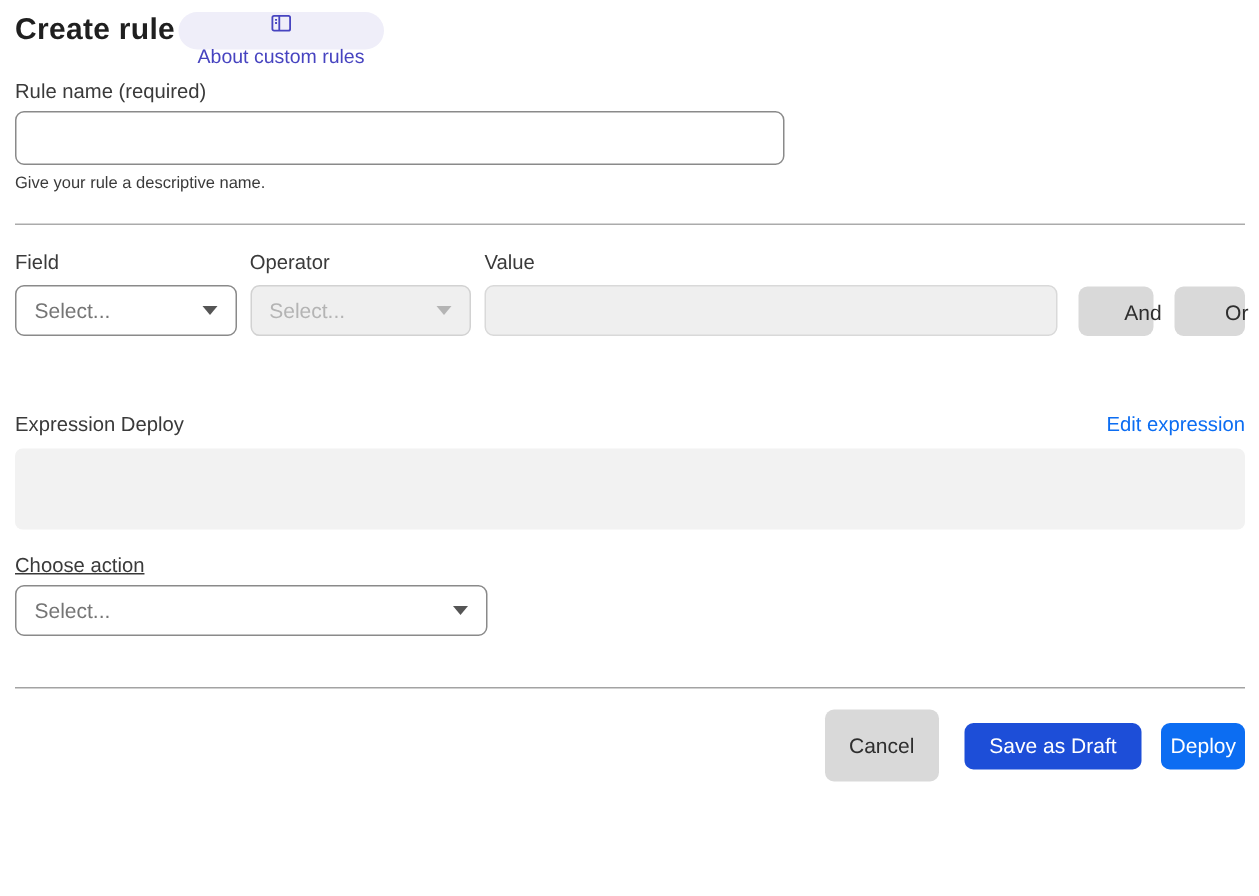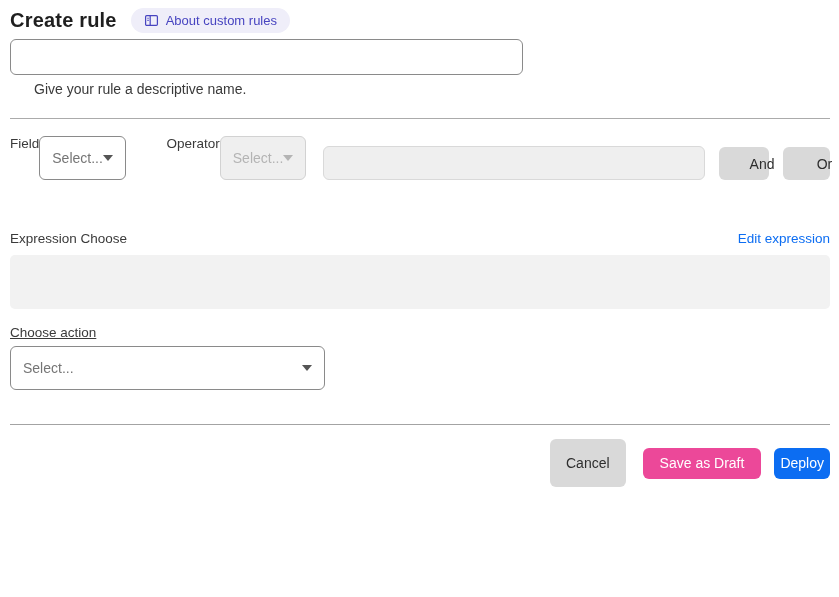--- a/index.html
+++ b/index.html
@@ -6,58 +6,58 @@
   html, body { background: #ffffff; }
   body {
     width: 839px; height: 597px;
     font-family: "Liberation Sans", sans-serif;
     color: #2e2e2e;
     overflow: hidden;
   }
   .page { padding: 8px 9px 0 10px; width: 839px; }
 
   
-  .header-row { display: flex; align-items: center; gap: 14px; }
+  .header-row { display: flex; align-items: center; gap: 2px; }
   .page-title { font-size: 20px; font-weight: 700; color: #1f1f1f; letter-spacing: .2px; }
   .badge {
     display: inline-flex; align-items: center; gap: 7px;
     background: #efeef9; color: #4744c0;
     border-radius: 13px; height: 25px; padding: 0 13px;
-    font-size: 13px; cursor: pointer;
+    font-size: 13px; cursor: pointer; flex-direction: column;
   }
   .badge svg { display: block; }
 
   
   .ctl-label { font-size: 13.5px; color: #3a3a3a; }
-  .helper { font-size: 14px; color: #3a3a3a; margin-top: 6px; margin-left: 24px; }
+  .helper { font-size: 11px; color: #3a3a3a; margin-top: 6px; }
 
   
   .rule-name-label { margin-top: 20px; }
   .text-input {
     margin-top: 6px; width: 513px; height: 36px;
     border: 1px solid #8a8a8a; border-radius: 6px;
     font-size: 14px; padding: 0 10px; color: #2e2e2e; outline: none;
     font-family: "Liberation Sans", sans-serif;
   }
 
   .divider { height: 1px; background: #ababab; margin-top: 21px; }
   .divider.bottom { margin-top: 34px; background: #a3a3a3; }
 
   .section-heading { margin-top: 20px; font-size: 15px; font-weight: 700; color: #1f1f1f; }
 
   
   .cond-row { display: flex; align-items: flex-end; margin-top: 17px; }
-  .col { display: flex; }
+  .col { display: flex; flex-direction: column; }
   .col .ctl-label { margin-bottom: 8px; }
   .col-field { width: 149px; margin-right: 9px; }
   .col-operator { width: 149px; margin-right: 9px; }
   .col-value { width: 382px; }
 
   .select {
-    height: 44px; border: 1px solid #8a8a8a; border-radius: 6px;
+    height: 34px; border: 1px solid #8a8a8a; border-radius: 6px;
     background: #fff; display: flex; align-items: center;
     padding: 0 12px; font-size: 14px; color: #757575; cursor: pointer; justify-content: flex-end;
   }
   .select .select-text { flex: 1; }
   .caret {
     width: 0; height: 0;
     border-left: 5px solid transparent; border-right: 5px solid transparent;
     border-top: 6px solid #555;
   }
   .select.disabled { background: #efefef; border-color: #d2d2d2; color: #b4b4b4; cursor: default; }
@@ -113,20 +113,21 @@
           <line x1="6.6" y1="2.7" x2="6.6" y2="13.3"></line>
           <line x1="3.6" y1="5.6" x2="5" y2="5.6"></line>
           <line x1="3.6" y1="7.8" x2="5" y2="7.8"></line>
         </svg>
       </span>
       <span>About custom rules</span>
     </div>
   </div>
 
   
+  <div class="ctl-label rule-name-label">Rule name (required)</div>
   <input class="text-input" type="text" value="" style="">
   <div class="helper">Give your rule a descriptive name.</div>
 
   <div class="divider"></div>
 
   
 
   <div class="cond-row">
     <div class="col col-field">
       <div class="ctl-label">Field</div>
@@ -136,42 +137,43 @@
       </div>
     </div>
     <div class="col col-operator">
       <div class="ctl-label">Operator</div>
       <div class="select disabled">
         <span class="select-text">Select...</span>
         <span class="caret"></span>
       </div>
     </div>
     <div class="col col-value">
+      <div class="ctl-label">Value</div>
       <input class="value-input" type="text" disabled="" value="" style="">
     </div>
     <button class="btn btn-gray btn-and">And</button>
     <button class="btn btn-gray btn-or">Or</button>
   </div>
 
   
   <div class="preview-row">
-    <div class="ctl-label">Expression Choose</div>
+    <div class="ctl-label">Expression Deploy</div>
     <a class="link" style="color:#0c6df2">Edit expression</a>
   </div>
   <div class="expression-box"></div>
 
   
   <div class="ctl-label choose-label">Choose action</div>
   <div class="select action-select">
     <span class="select-text">Select...</span>
     <span class="caret"></span>
   </div>
 
   <div class="divider bottom"></div>
 
   
   <div class="footer-row">
     <button class="btn btn-gray btn-cancel">Cancel</button>
-    <button class="btn btn-primary btn-save" style="background:#ec4899">Save as Draft</button>
+    <button class="btn btn-primary btn-save" style="background:#1d4ed8">Save as Draft</button>
     <button class="btn btn-primary btn-deploy" style="background:#0c6df2">Deploy</button>
   </div>
 
 </div>
 
 </body></html>

